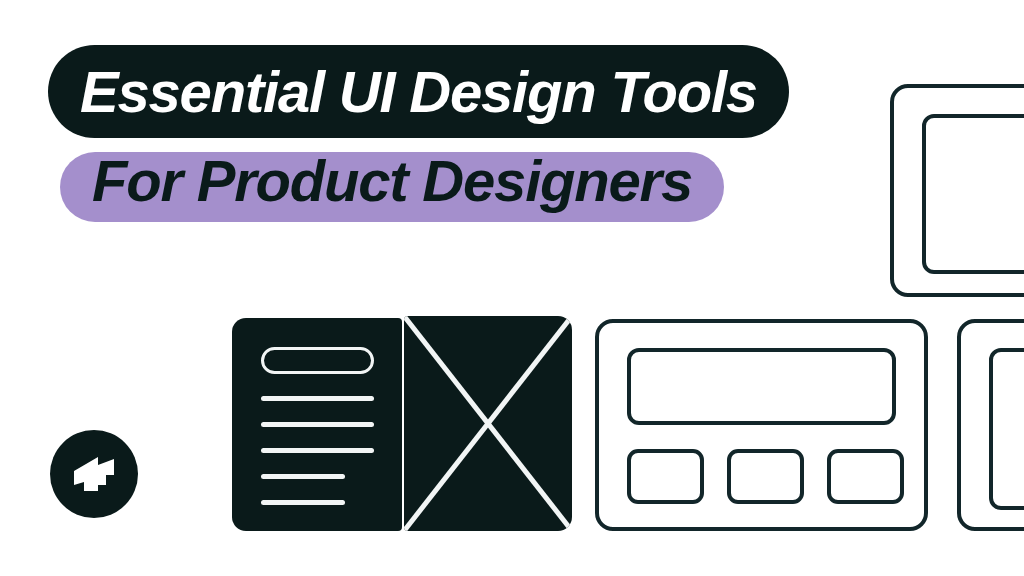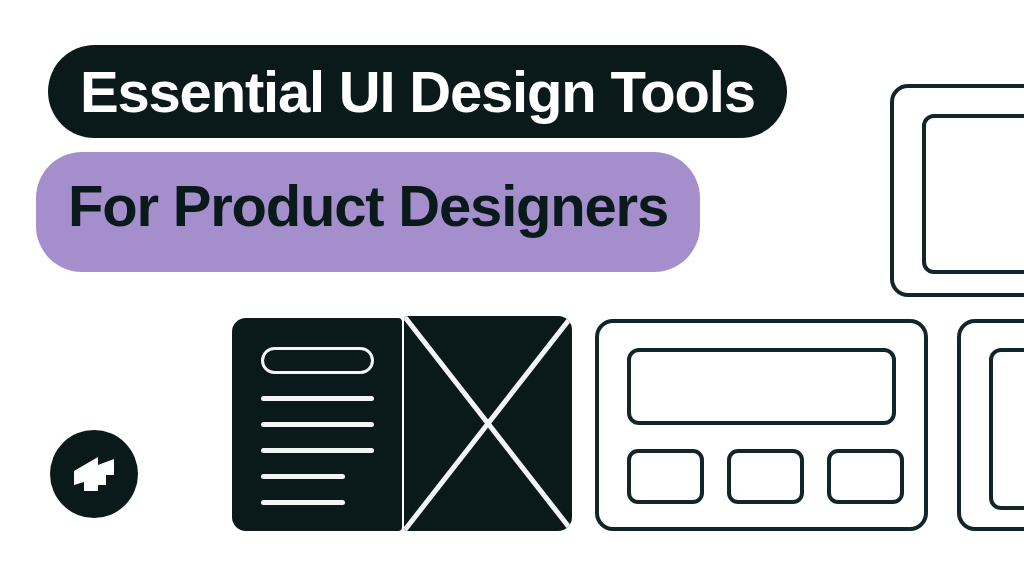--- a/index.html
+++ b/index.html
@@ -24,34 +24,35 @@
     overflow: hidden;
   }
 
   
   .banner {
     position: absolute;
     display: flex;
     align-items: center;
     box-sizing: border-box;
     white-space: nowrap;
+    font-style: italic;
   }
   .banner-primary {
     left: 48px;
     top: 45px;
     height: 93px;
     padding: 0 32px 0 32px;
     background: #0a1a1a;
     border-radius: 48px;
     color: #ffffff;
   }
   .banner-secondary {
-    left: 36px;
+    left: 60px;
     top: 152px;
-    height: 120px;
+    height: 70px;
     padding: 0 32px 12px 32px;
     background: #a48fcc;
     border-radius: 46px;
     color: #0a1a1a;
   }
   .banner-text {
     font-size: 58px;
     font-weight: 700;
     letter-spacing: -1.2px;
     line-height: 1;

